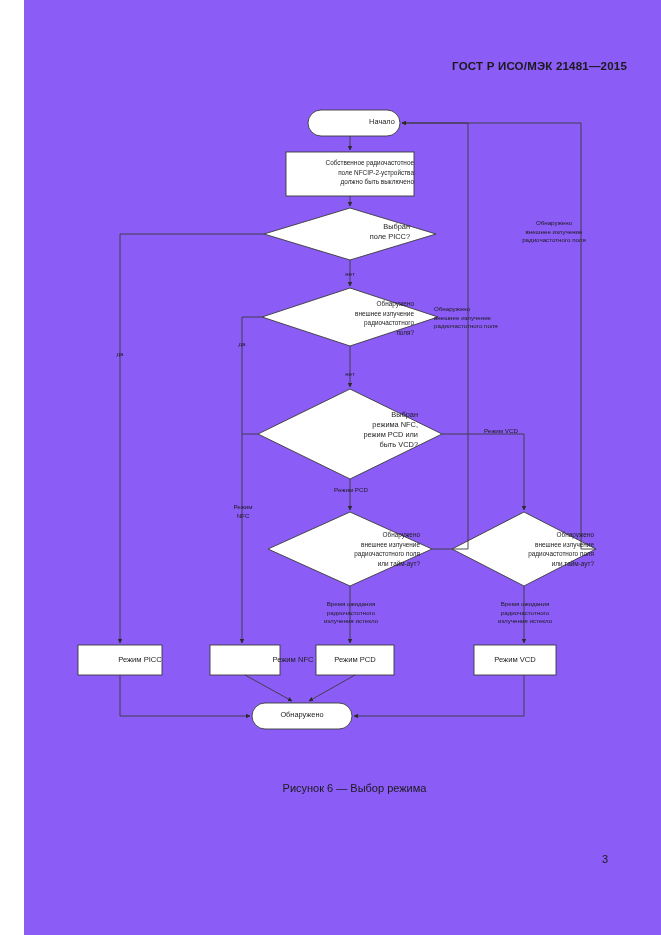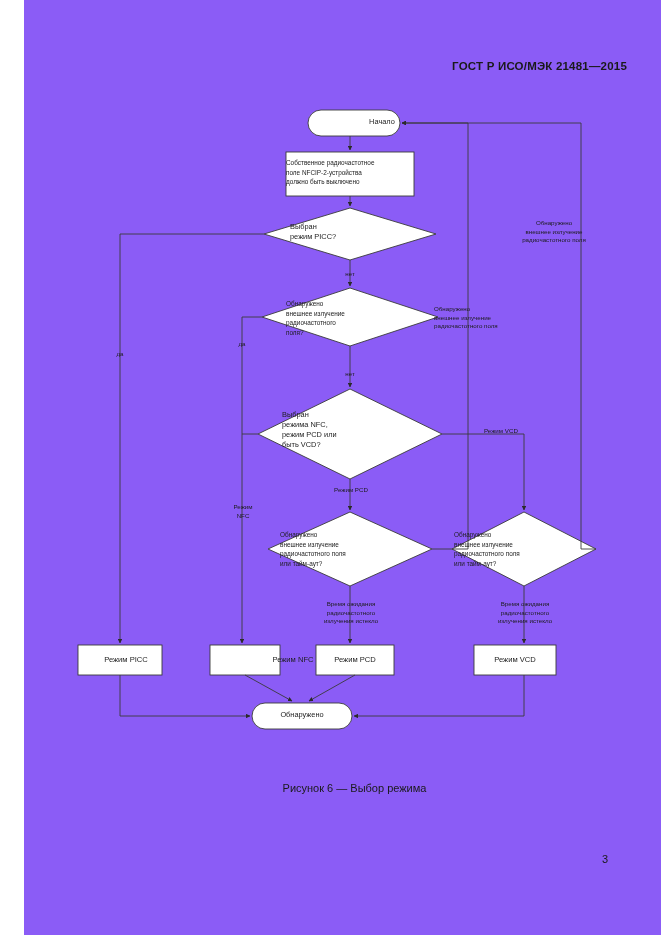--- a/index.html
+++ b/index.html
@@ -49,21 +49,21 @@
   svg.flow {
     position: absolute;
     left: 0;
     top: 0;
     width: 661px;
     height: 935px;
   }
   
   .node-label {
     position: absolute;
-    text-align: left;
+    text-align: right;
     font-size: 6.4px;
     line-height: 9.5px;
     color: #1c1c1c;
     pointer-events: none;
   }
   .node-label.big {
     font-size: 7.4px;
     line-height: 10px;
   }
   .edge-label {
@@ -166,21 +166,21 @@
   <div class="term-label" style="left:284px; top:117px; width:92px;padding-left:28px;">Начало</div>
 
   <div class="node-label" style="left:262px; top:158px; width:128px;">
     <div>Собственное радиочастотное</div>
     <div>поле NFCIP-2-устройства</div>
     <div>должно быть выключено</div>
   </div>
 
   <div class="node-label big" style="left:266px; top:222px; width:120px;">
     <div>Выбран</div>
-    <div>режим PICC?</div>
+    <div>поле PICC?</div>
   </div>
 
   <div class="node-label" style="left:262px; top:299px; width:128px;">
     <div>Обнаружено</div>
     <div>внешнее излучение</div>
     <div>радиочастотного</div>
     <div>поля?</div>
   </div>
 
   <div class="node-label big" style="left:258px; top:410px; width:136px;">
@@ -197,21 +197,21 @@
     <div>или тайм-аут?</div>
   </div>
 
   <div class="node-label" style="left:430px; top:530px; width:140px;">
     <div>Обнаружено</div>
     <div>внешнее излучение</div>
     <div>радиочастотного поля</div>
     <div>или тайм-аут?</div>
   </div>
 
-  <div class="box-label" style="left:54px; top:655px; width:96px;">Режим PICC</div>
+  <div class="box-label" style="left:68px; top:655px; width:96px;">Режим PICC</div>
   <div class="box-label" style="left:186px; top:655px; width:70px;padding-left:48px;">Режим NFC</div>
   <div class="box-label" style="left:292px; top:655px; width:78px;">Режим PCD</div>
   <div class="box-label" style="left:450px; top:655px; width:82px;">Режим VCD</div>
 
   <div class="term-label" style="left:228px; top:710px; width:100px;">Обнаружено</div>
 
   <div class="edge-label" style="left:76px; top:350px; width:40px;">да</div>
 
   <div class="edge-label" style="left:306px; top:270px; width:40px;">нет</div>
 

